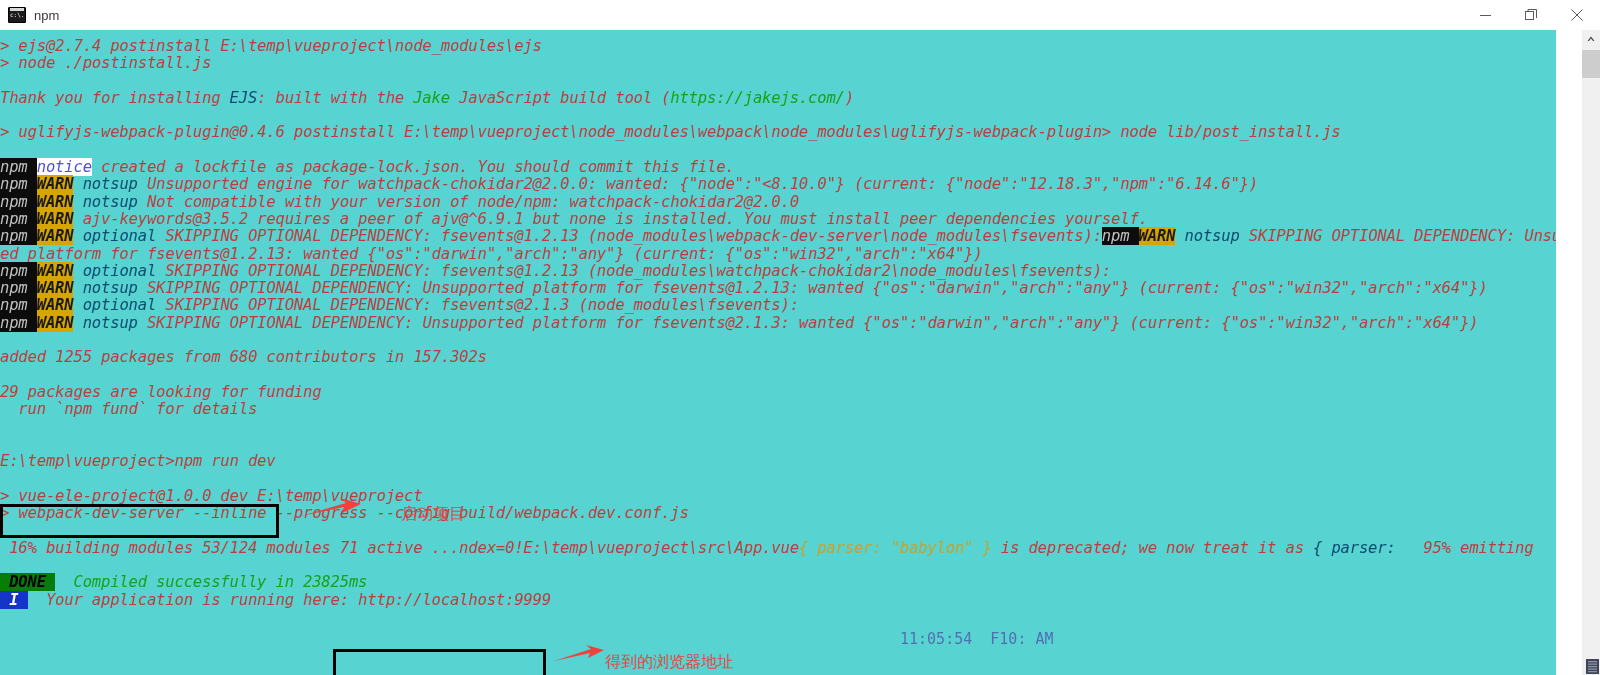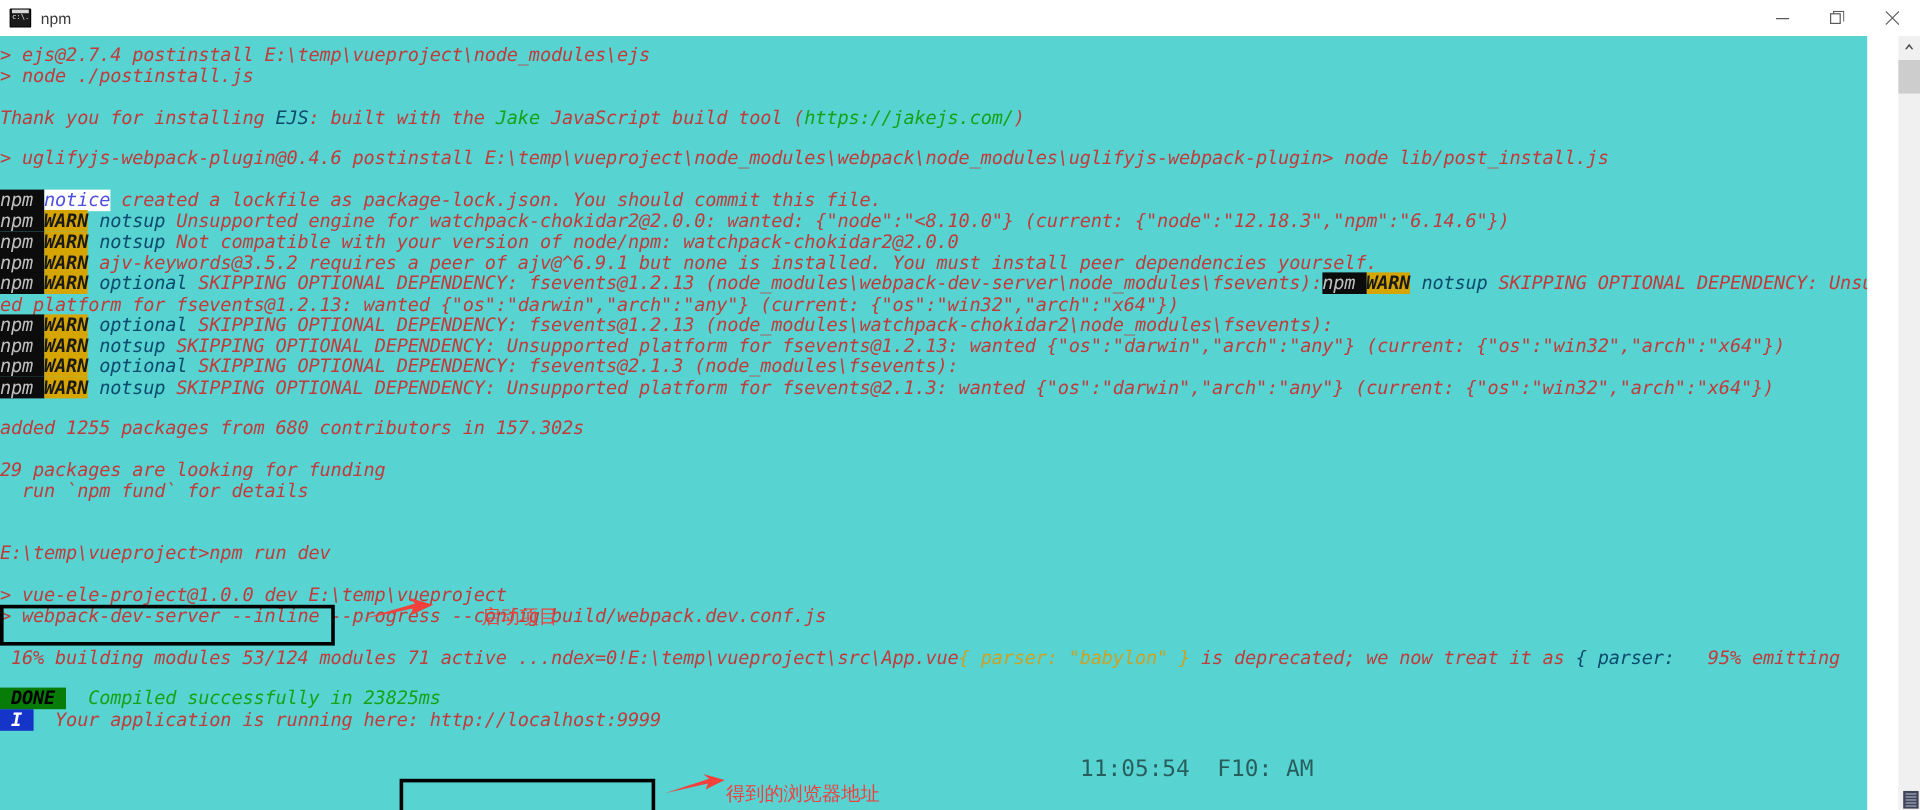--- a/index.html
+++ b/index.html
@@ -70,23 +70,23 @@
   }
   .anno-text{
     position:absolute;color:#ef4040;
     font-family:"DejaVu Sans","Liberation Sans",sans-serif;
     font-size:16px;font-weight:500;white-space:nowrap;
   }
   .arrow{position:absolute;}
 
   
   .timestamp{
-    position:absolute;color:#000000;opacity:.55;
+    position:absolute;color:#4c1d95;opacity:.55;
     font-family:"DejaVu Sans Mono","Liberation Mono",monospace;
-    font-size:19px;white-space:pre;
+    font-size:15px;white-space:pre;
   }
 
   
   .scroll{
     position:absolute;right:0;top:30px;width:18px;height:645px;background:#f0f0f0;
   }
   .sb-btn{
     width:18px;height:18px;display:flex;align-items:center;justify-content:center;
     color:#505050;
   }

